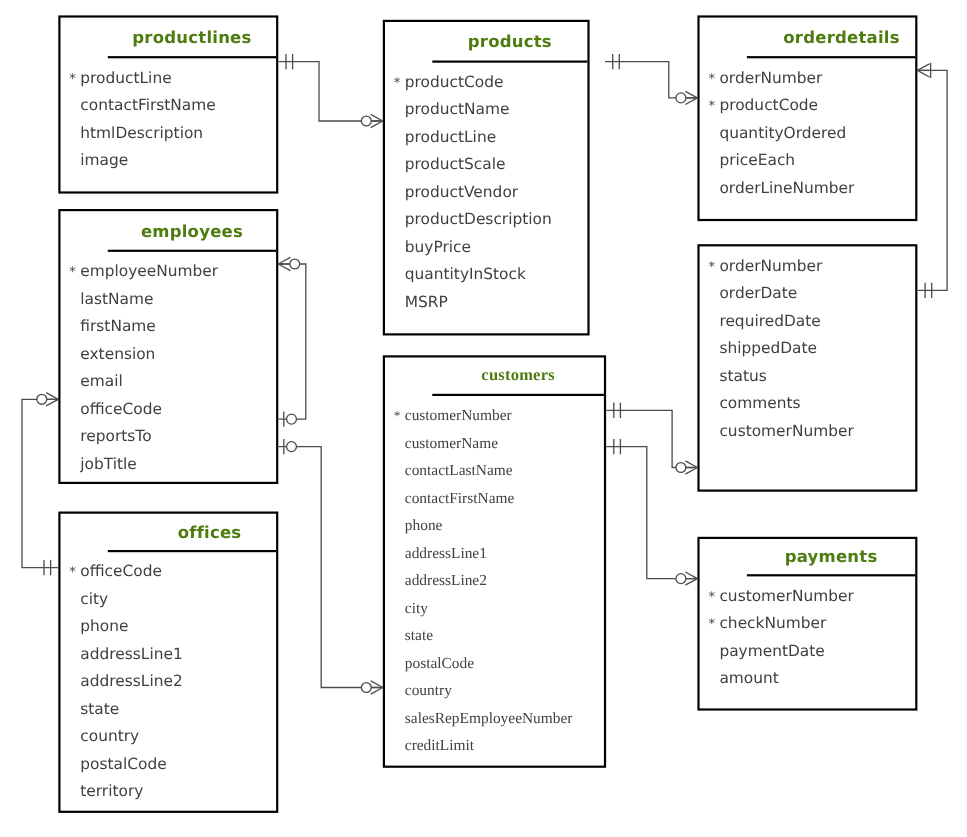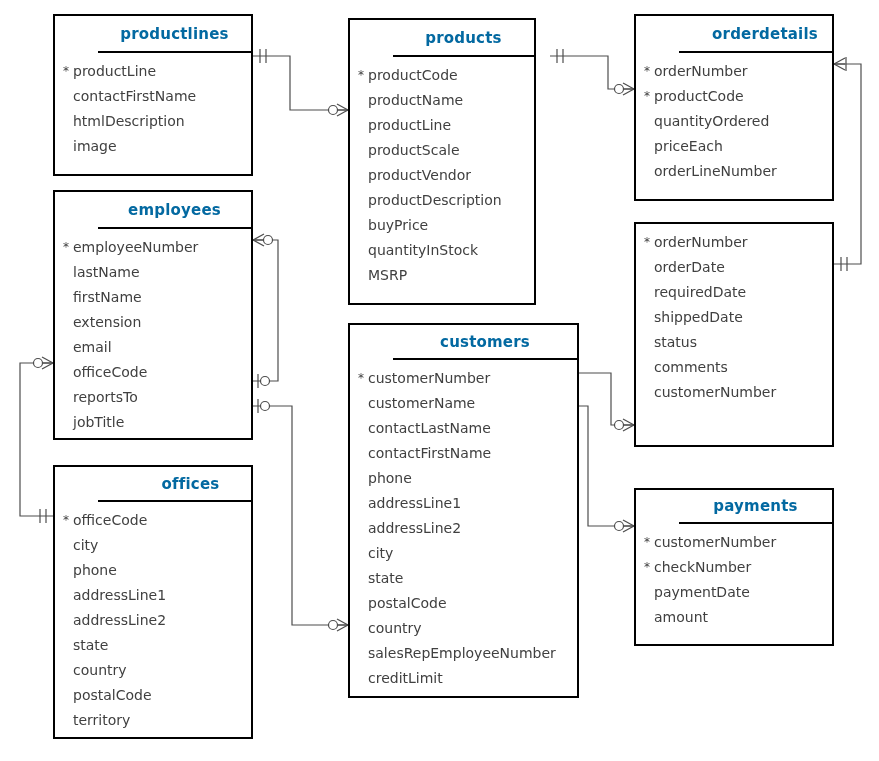--- a/index.html
+++ b/index.html
@@ -35,21 +35,21 @@
     border: 2px solid #000000;
     background: #ffffff;
     z-index: 2;
   }
   .entity-header {
     box-sizing: border-box;
     border-bottom: 2px solid #000000;
     text-align: center;
     font-weight: bold;
     font-size: 15px;
-    color: #0369a1;
+    color: #4d7c0f;
     letter-spacing: 0.2px;
     display: flex;
     align-items: center;
     justify-content: center;
     margin-left: 43px;
   }
   .entity-body {
     box-sizing: border-box;
     padding: 6px 0 6px 0;
   }
@@ -319,21 +319,21 @@
           <div class="attr">
             <span class="pk-mark"></span>
             <span class="attr-name">comments</span>
           </div>
           <div class="attr">
             <span class="pk-mark"></span>
             <span class="attr-name">customerNumber</span>
           </div>
         </div>
       </div>
-      <div class="entity" style="left: 348px; top: 323px; width: 231px; height: 375px;">
+      <div class="entity" style="left: 348px; top: 323px; width: 203px; height: 375px; font-family: Liberation Serif, serif;">
         <div class="entity-header" style="height: 35px;">customers</div>
         <div class="entity-body" style="height: 340px;">
           <div class="attr">
             <span class="pk-mark">*</span>
             <span class="attr-name">customerNumber</span>
           </div>
           <div class="attr">
             <span class="pk-mark"></span>
             <span class="attr-name">customerName</span>
           </div>

